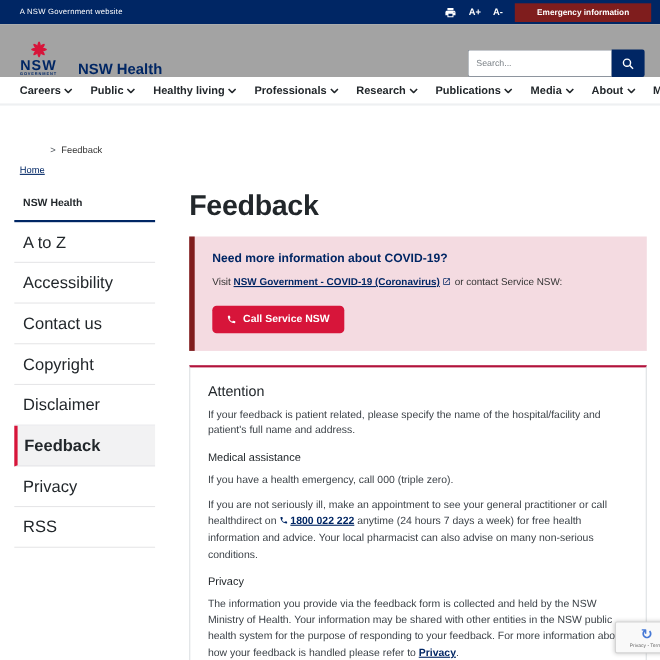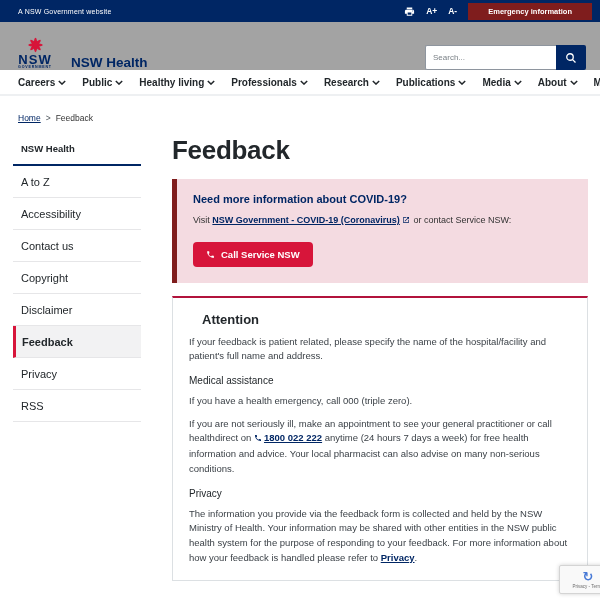--- a/index.html
+++ b/index.html
@@ -29,47 +29,47 @@
     display:flex;align-items:center;justify-content:center;cursor:pointer;}
 
   
   .nav{display:flex;align-items:center;gap:16px;height:26px;padding-left:18px;
     border-bottom:2px solid #eef0f2;}
   .nav-item{display:flex;align-items:center;gap:3px;font-size:10px;font-weight:600;
     color:#22272b;cursor:pointer;white-space:nowrap;text-align:center;}
 
   
   .breadcrumb{padding:17px 0 0 18px;font-size:8.5px;display:flex;align-items:center;gap:5px;}
-  .crumb-link{color:#002664;text-decoration:underline;cursor:pointer;}
+  .crumb-link{color:#002664;text-decoration:underline;cursor:pointer;margin-top:36px;}
   .crumb-sep{color:#4e555b;}
   .crumb-current{color:#333;}
 
   
   .content{display:flex;padding:10px 12px 0 13px;align-items:flex-start;}
   .sidebar{width:128px;flex-shrink:0;}
   .sb-header{font-size:9.5px;font-weight:700;padding:10px 8px;border-bottom:2px solid #002664;cursor:pointer;}
-  .sb-item{font-size:11px;color:#22272b;padding:9.5px 8px;border-bottom:1px solid #e6e6e8;cursor:pointer;}
+  .sb-item{font-size:15px;color:#22272b;padding:9.5px 8px;border-bottom:1px solid #e6e6e8;cursor:pointer;}
   .sb-item.active{background:#f2f2f3;border-left:3px solid #d7153a;font-weight:700;padding-left:6px;}
   .main{flex:1;margin-left:31px;}
   .page-title{font-size:26px;font-weight:700;color:#22272b;margin:2px 0 0;letter-spacing:-.3px;}
 
   
   .covid-box{background:#f4dbe1;border-left:5px solid #7f1d1d;margin-top:13px;padding:14px 16px 16px;}
   .covid-heading{font-size:11px;font-weight:700;color:#002664;}
   .covid-text{font-size:9px;color:#333;margin-top:9px;line-height:1.5;}
   .inline-link{color:#002664;font-weight:700;text-decoration:underline;cursor:pointer;}
   .ext-icon{display:inline-block;vertical-align:-1px;margin:0 1px 0 2px;}
   .call-btn{margin-top:13px;background:#d7153a;color:#fff;border:none;border-radius:4px;
     font-size:9.5px;font-weight:700;padding:7px 13px;display:inline-flex;align-items:center;gap:6px;
     cursor:pointer;font-family:inherit;}
   .call-btn svg{width:9px;height:9px;}
 
   
   .attn-box{margin-top:13px;border:1px solid #dce0e3;border-top:2px solid #b2133c;padding:12px 16px 15px;}
-  .attn-heading{font-size:13px;font-weight:700;color:#22272b;margin:2px 13px 0;}
+  .attn-heading{font-size:13px;font-weight:400;color:#22272b;margin:2px 0 0;}
   .attn-sub{font-size:10px;font-weight:400;color:#22272b;margin-top:11px;}
   .attn-p{font-size:9.5px;color:#3c4248;line-height:1.55;margin-top:8px;}
   .phone-icon{display:inline-block;vertical-align:-1px;margin-right:2px;color:#002664;}
   .phone-icon svg{width:8px;height:8px;}
 
   
   .recaptcha{position:absolute;right:-17px;bottom:6px;width:58px;height:29px;background:#f9f9f9;
     border:1px solid #d4d4d4;border-radius:2px;box-shadow:0 0 4px rgba(0,0,0,.18);
     display:flex;flex-direction:column;align-items:center;justify-content:center;cursor:pointer;}
   .recaptcha-logo{font-size:13px;line-height:13px;color:#4779d6;font-weight:700;}

